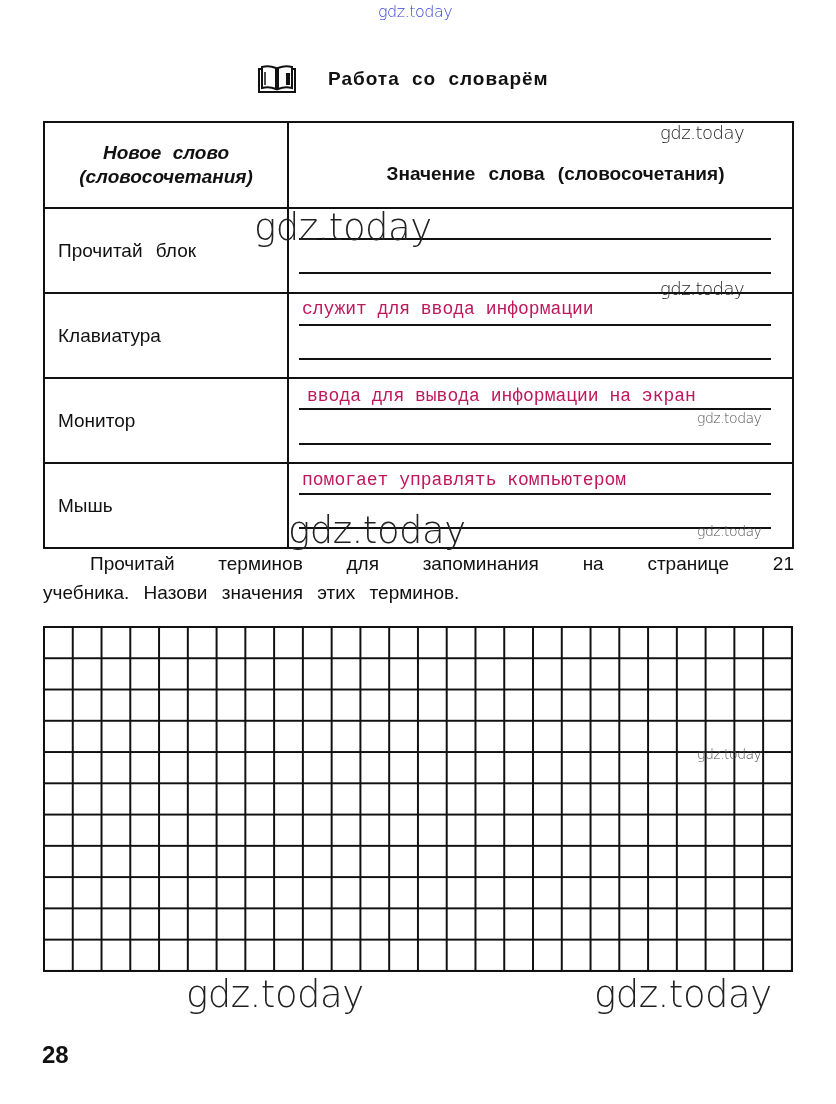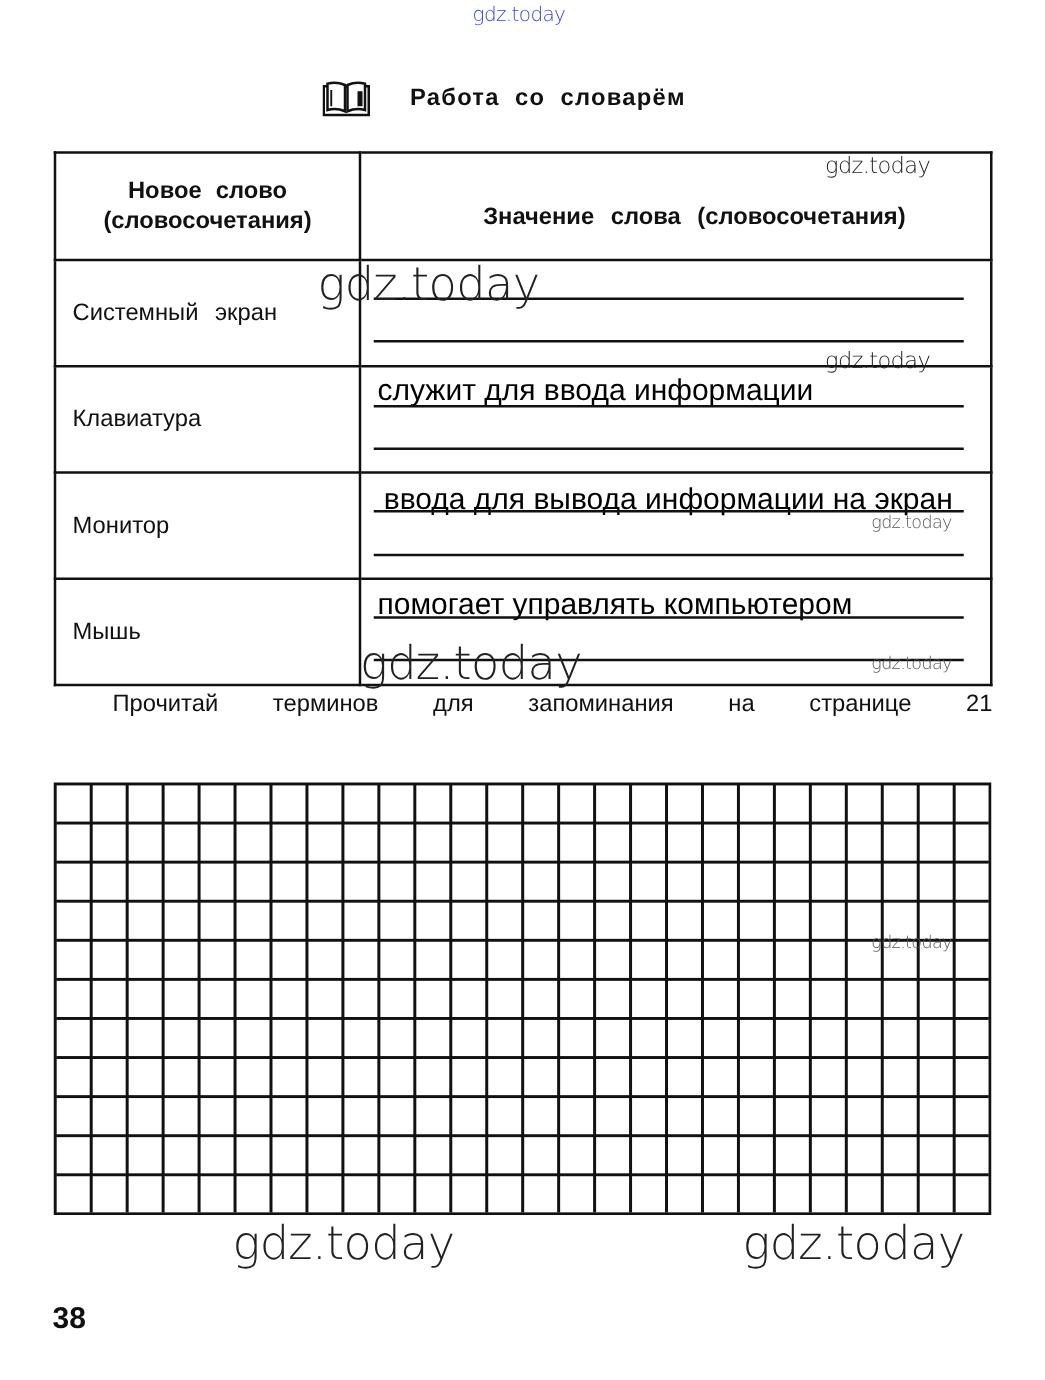--- a/index.html
+++ b/index.html
@@ -4,26 +4,26 @@
 <style>
   html, body { margin: 0; padding: 0; background: #ffffff; }
   body { width: 836px; height: 1104px; position: relative; overflow: hidden; font-family: "Liberation Sans", sans-serif; color: #111; }
   .wm { position: absolute; font-family: "DejaVu Sans", sans-serif; font-weight: 200; color: #222; letter-spacing: -0.5px; white-space: nowrap; line-height: 1; }
   .wm-top { color: #3b46d6; font-size: 16px; left: 378px; top: 4px; }
   .title-wrap { position: absolute; left: 258px; top: 64px; display: flex; align-items: center; gap: 32px; }
   .title { font-weight: bold; font-size: 19px; letter-spacing: 1px; word-spacing: 6px; }
   table.vocab { position: absolute; left: 43px; top: 121px; width: 751px; height: 408px; border-collapse: collapse; table-layout: fixed; }
   table.vocab td, table.vocab th { border: 2px solid #111; padding: 0; }
   table.vocab th { font-weight: bold; font-size: 19px; text-align: center; line-height: 1.25; height: 66px; }
-  table.vocab th.h1 { width: 242px; word-spacing: 6px; }
+  table.vocab th.h1 { width: 242px; word-spacing: 6px; font-style: italic; }
   table.vocab th.h2 { word-spacing: 8px; padding-left: 30px; padding-top: 18px; }
   table.vocab td.term { font-size: 19px; padding-left: 13px; height: 83px; vertical-align: middle; word-spacing: 8px; }
   table.vocab td.meaning { position: relative; }
   .line { position: absolute; left: 10px; right: 21px; height: 0; border-top: 2px solid #111; }
-  .answer { position: absolute; left: 13px; font-family: Liberation Sans, sans-serif; font-size: 24px; color: #000000; white-space: nowrap; }
+  .answer { position: absolute; left: 13px; font-family: Liberation Mono, monospace; font-size: 18px; color: #be185d; white-space: nowrap; }
   .task { position: absolute; left: 43px; top: 549px; width: 751px; font-size: 19px; line-height: 29px; word-spacing: 9px; }
   .task .indent { display: inline-block; width: 47px; }
   .task-line1 { display: flex; justify-content: space-between; gap: 36px; }
   .grid { position: absolute; left: 43px; top: 626px; width: 750px; height: 346px; border: 2px solid #111; box-sizing: border-box;
     background-image:
       linear-gradient(to right, #111 2px, transparent 2px),
       linear-gradient(to bottom, #111 2px, transparent 2px);
     background-size: 28.77px 100%, 100% 31.27px;
     background-position: -2px 0, 0 -2px;
   }
@@ -48,21 +48,21 @@
 <table class="vocab">
   <tbody>
       <tr>
     <th class="h1">
       <div>Новое слово</div>
       <div>(словосочетания)</div>
     </th>
     <th class="h2">Значение слова (словосочетания)</th>
   </tr>
   <tr>
-    <td class="term">Системный экран</td>
+    <td class="term">Прочитай блок</td>
     <td class="meaning">
       <span class="answer" style="top:8px"></span>
       <div class="line" style="top:29px"></div>
       <div class="line" style="top:63px"></div>
     </td>
   </tr>
   <tr>
     <td class="term">Клавиатура</td>
     <td class="meaning">
       <span class="answer" style="top:5px">служит для ввода информации</span>
@@ -99,21 +99,22 @@
 <div class="task">
   <div class="task-line1">
     <span><span class="indent"></span><span>Прочитай</span></span>
     <span>терминов</span>
     <span>для</span>
     <span>запоминания</span>
     <span>на</span>
     <span>странице</span>
     <span>21</span>
   </div>
+  <div>учебника. Назови значения этих терминов.</div>
 </div>
 
 <div class="grid"></div>
 <div class="wm" style="left:697px;top:747px;font-size:14px;color:#555;">gdz.today</div>
 
 <div class="wm" style="left:186px;top:976px;font-size:37px;">gdz.today</div>
 <div class="wm" style="left:594px;top:976px;font-size:37px;">gdz.today</div>
 
-<div class="page-num">38</div>
+<div class="page-num">28</div>
 
 </body></html>

